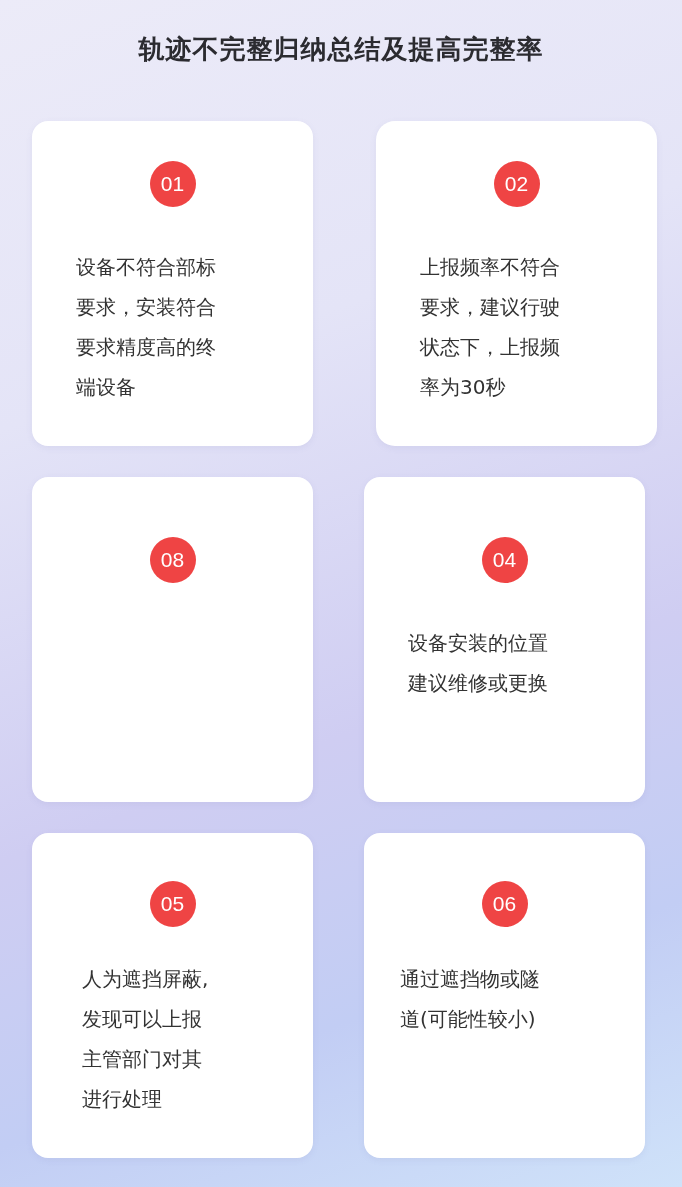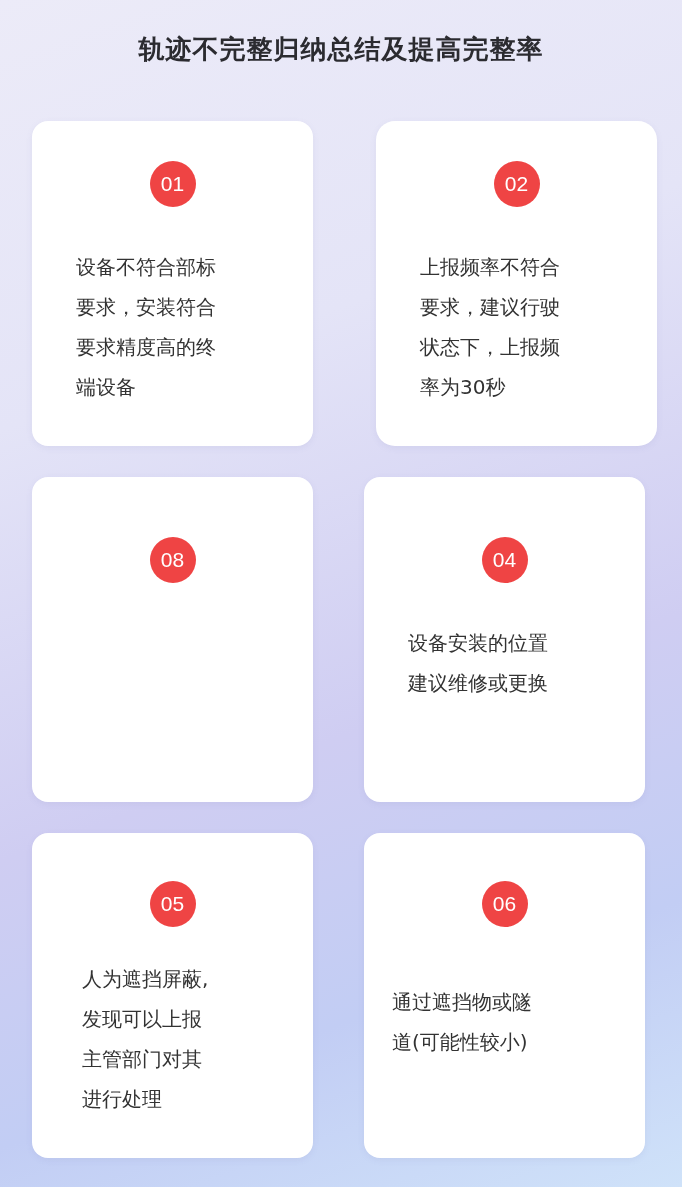--- a/index.html
+++ b/index.html
@@ -35,21 +35,21 @@
     .c3 { left: 32px; top: 477px; }
     .c4 { left: 364px; top: 477px; }
     .c5 { left: 32px; top: 833px; }
     .c6 { left: 364px; top: 833px; }
     .c1 .text, .c2 .text { left: 44px; top: 126px; }
     .c3 .badge, .c4 .badge { top: 60px; }
     .c3 .text { left: 30px; top: 146px; letter-spacing: 2px; }
     .c4 .text { left: 44px; top: 146px; }
     .c5 .badge, .c6 .badge { top: 48px; }
     .c5 .text { left: 50px; top: 126px; }
-    .c6 .text { left: 28px; top: 126px; margin-top: 23px; }
+    .c6 .text { left: 36px; top: 126px; }
   </style>
 </head>
 <body>
 
 <div class="title">轨迹不完整归纳总结及提高完整率</div>
 
 <div class="card c1">
   <div class="badge">01</div>
   <div class="text">设备不符合部标
 要求，安装符合

